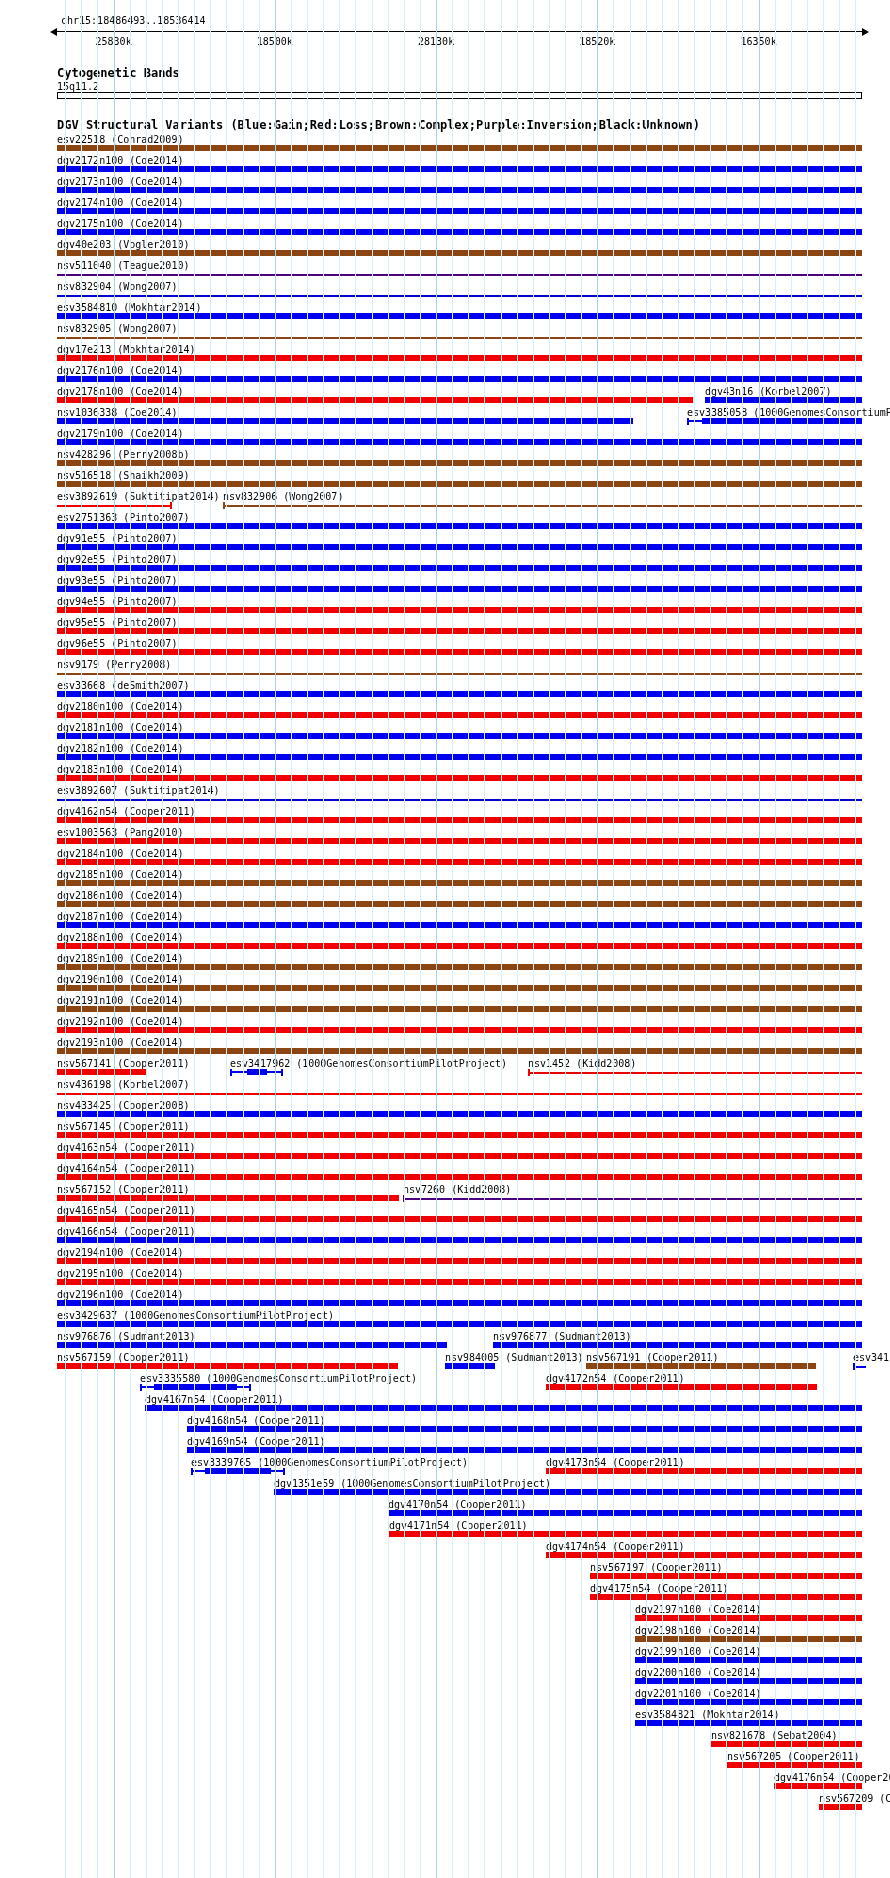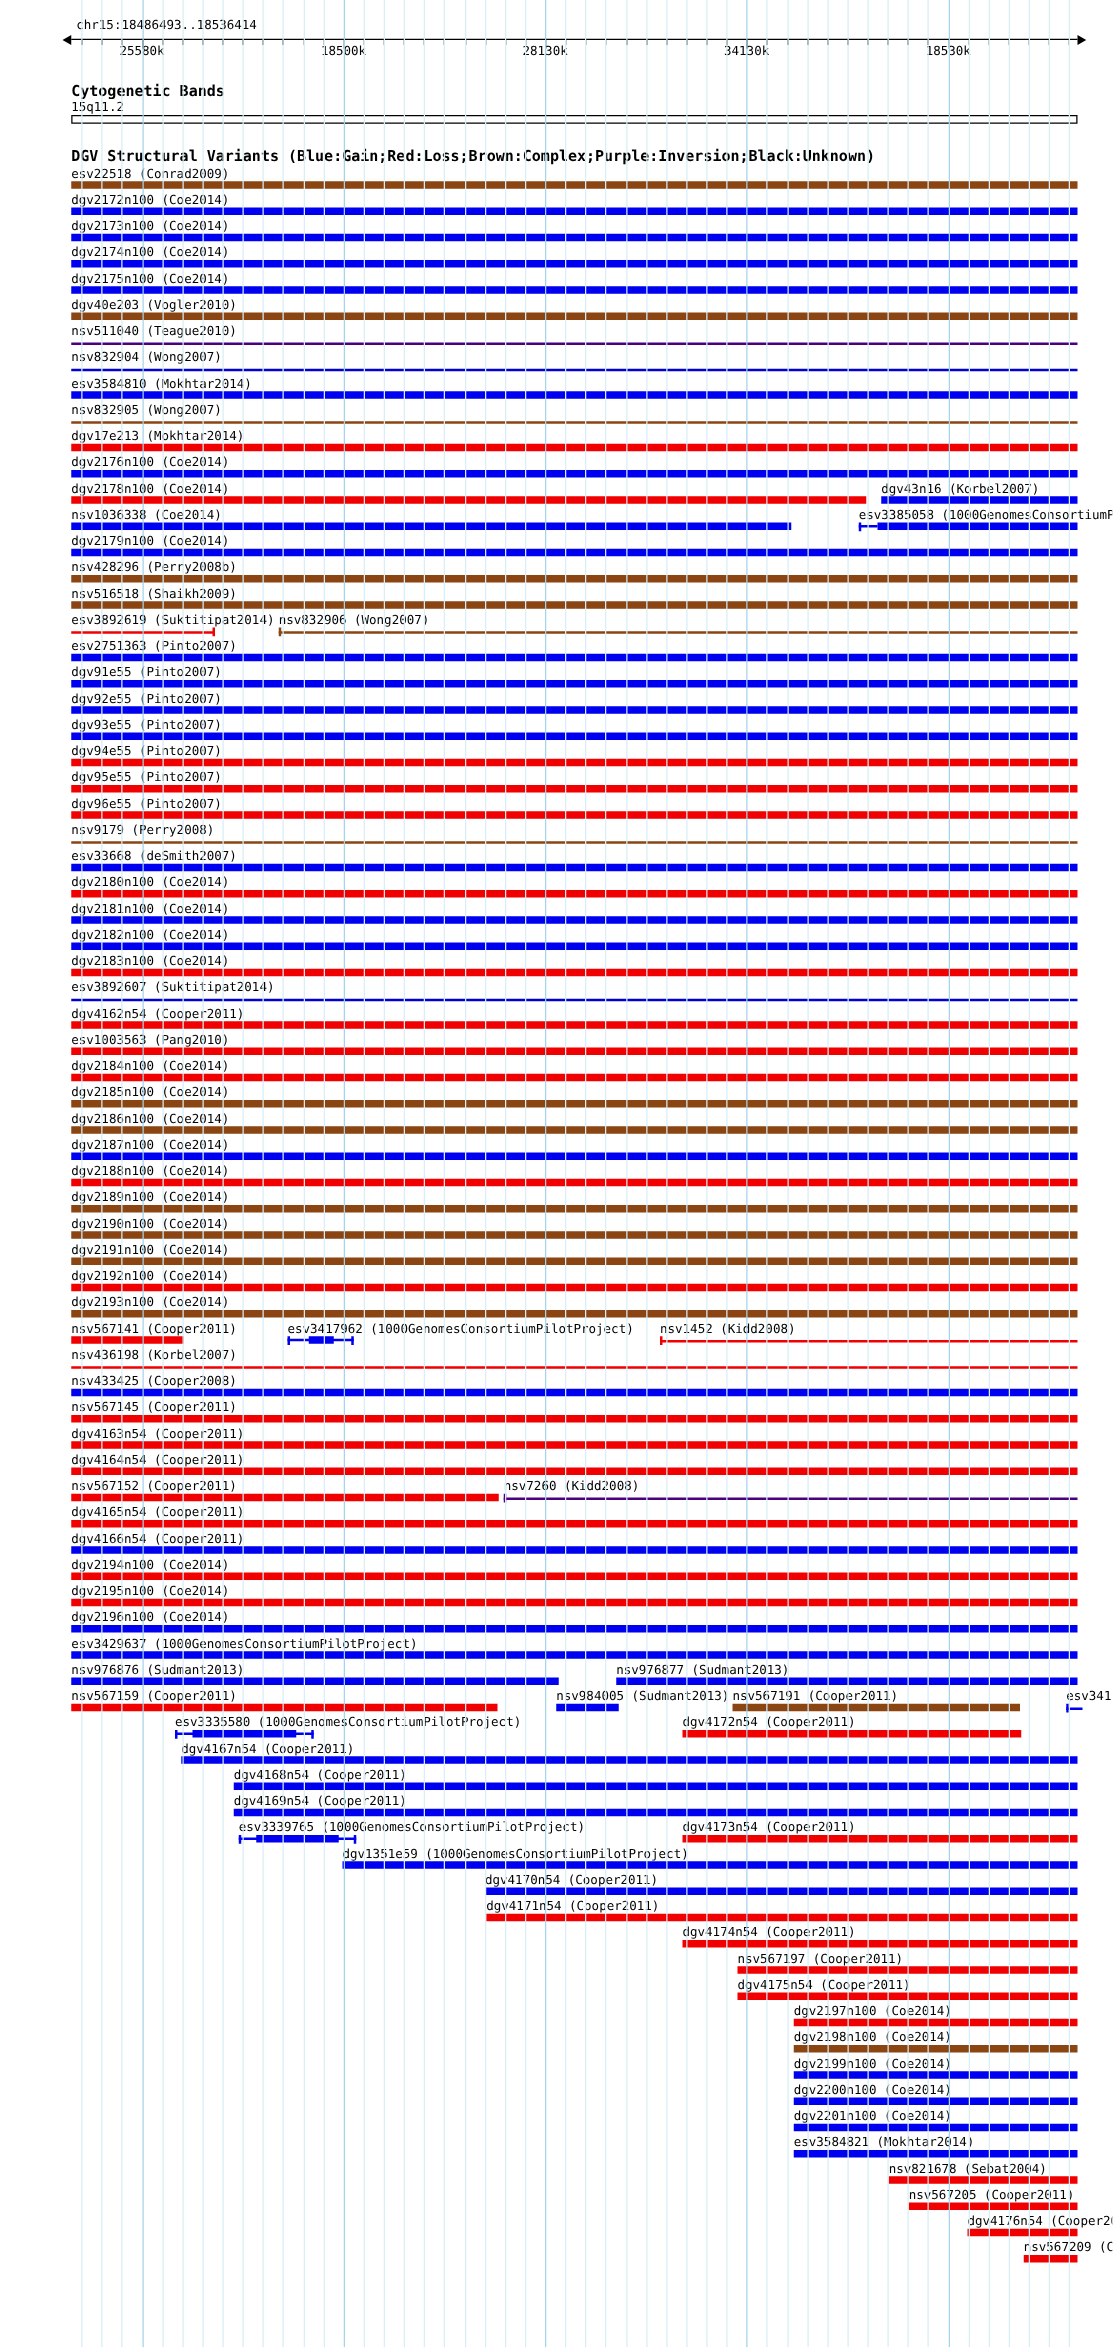--- a/index.html
+++ b/index.html
@@ -72,25 +72,25 @@
       <div class="rtick" style="left:710.2px;top:31px;height:5px;"></div>
       <div class="rtick" style="left:726.3px;top:31px;height:5px;"></div>
       <div class="rtick" style="left:742.4px;top:31px;height:5px;"></div>
       <div class="rtick" style="left:758.6px;top:31px;height:8px;"></div>
       <div class="rtick" style="left:774.7px;top:31px;height:5px;"></div>
       <div class="rtick" style="left:790.8px;top:31px;height:5px;"></div>
       <div class="rtick" style="left:806.9px;top:31px;height:5px;"></div>
       <div class="rtick" style="left:823.1px;top:31px;height:5px;"></div>
       <div class="rtick" style="left:839.2px;top:31px;height:5px;"></div>
       <div class="rtick" style="left:855.3px;top:31px;height:5px;"></div>
-      <div class="ticklbl" style="left:91.6px;top:36px;">25580k</div>
+      <div class="ticklbl" style="left:91.6px;top:36px;">25830k</div>
       <div class="ticklbl" style="left:252.8px;top:36px;">18500k</div>
       <div class="ticklbl" style="left:414.1px;top:36px;">28130k</div>
-      <div class="ticklbl" style="left:575.3px;top:36px;">34130k</div>
-      <div class="ticklbl" style="left:736.6px;top:36px;">18530k</div>
+      <div class="ticklbl" style="left:575.3px;top:36px;">18520k</div>
+      <div class="ticklbl" style="left:736.6px;top:36px;">16350k</div>
     </div>
 
   <div class="lbl bold" style="left:57px;top:67px;">Cytogenetic Bands</div>
   <div class="lbl" style="left:57px;top:81px;">15q11.2</div>
   <div id="bandrect" style="left:57px;top:92px;width:803px;height:5px;"></div>
 
   <div class="lbl bold" style="left:57px;top:119px;">DGV Structural Variants (Blue:Gain;Red:Loss;Brown:Complex;Purple:Inversion;Black:Unknown)</div>
 
   <div id="track">
       <div style="">

